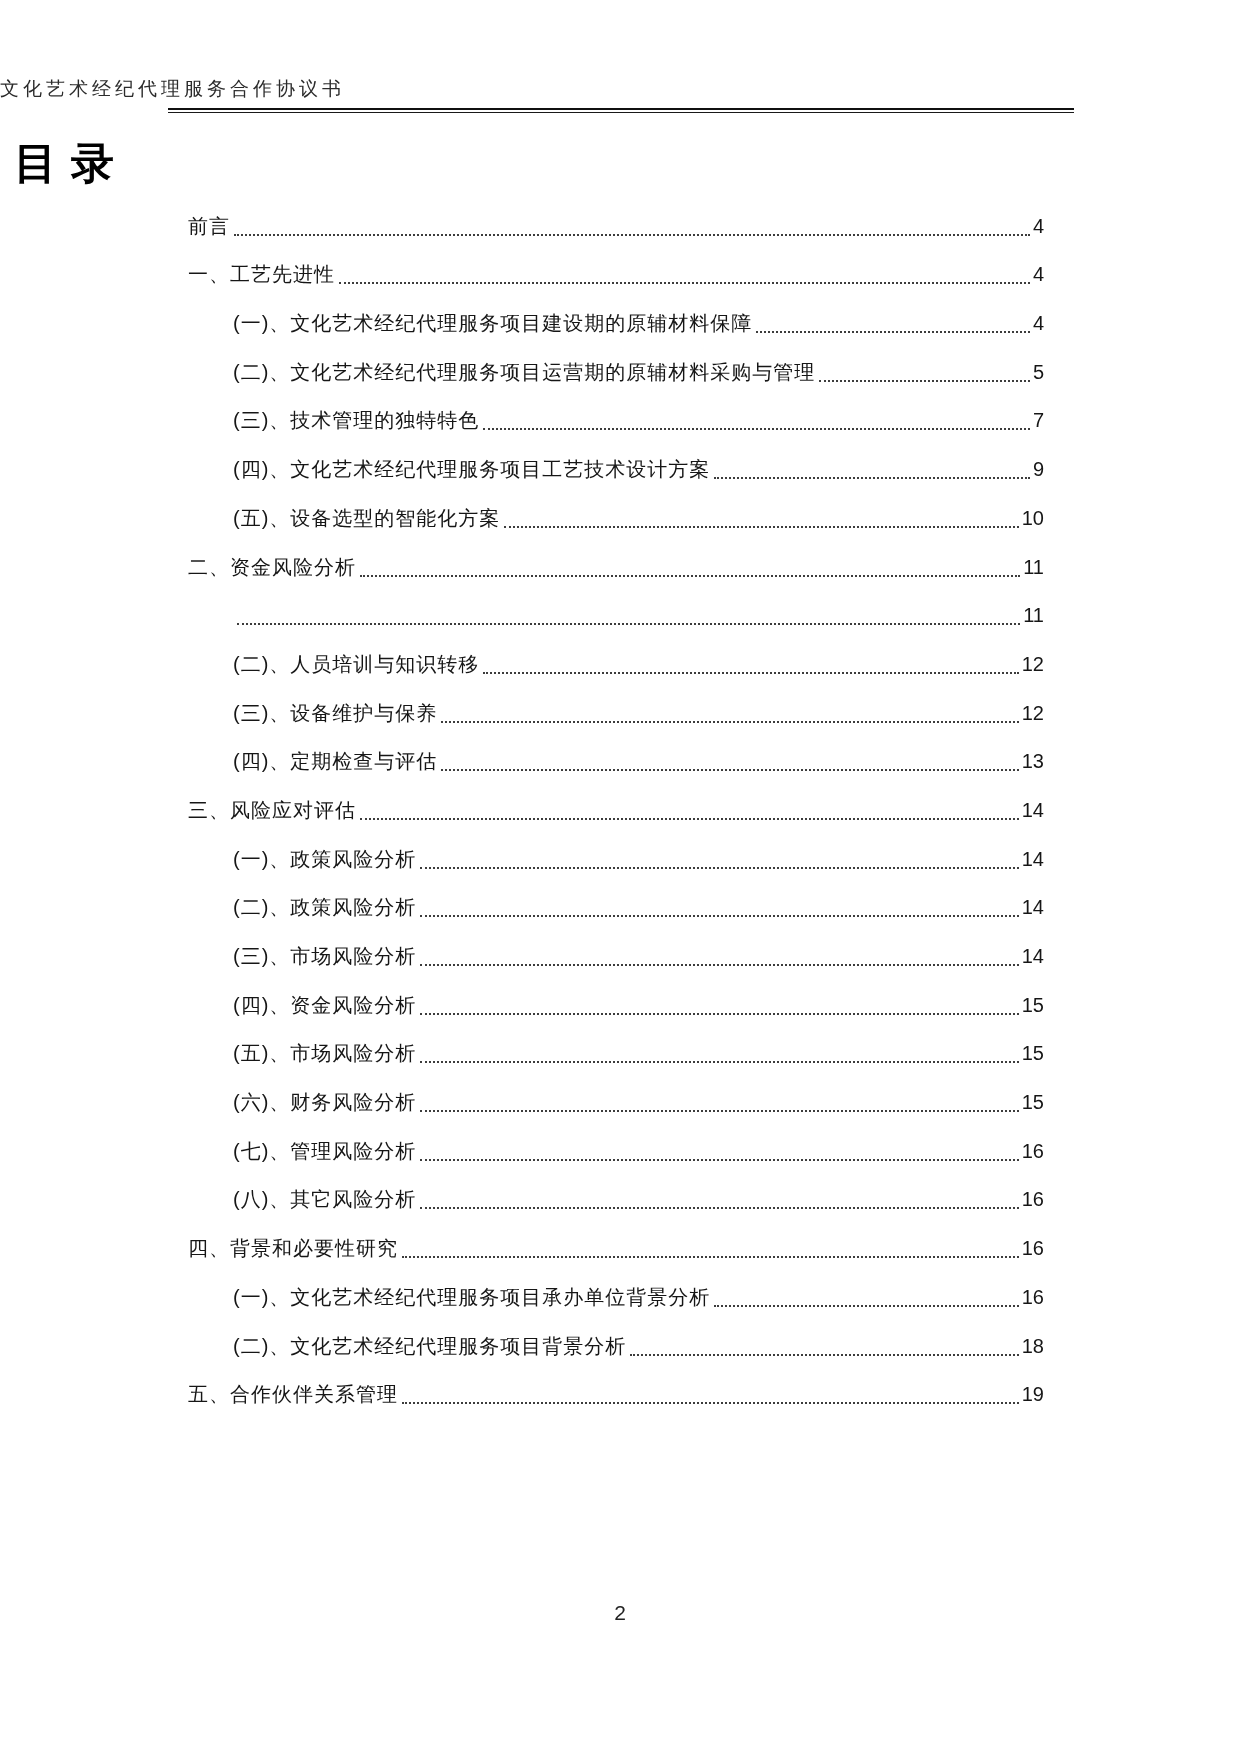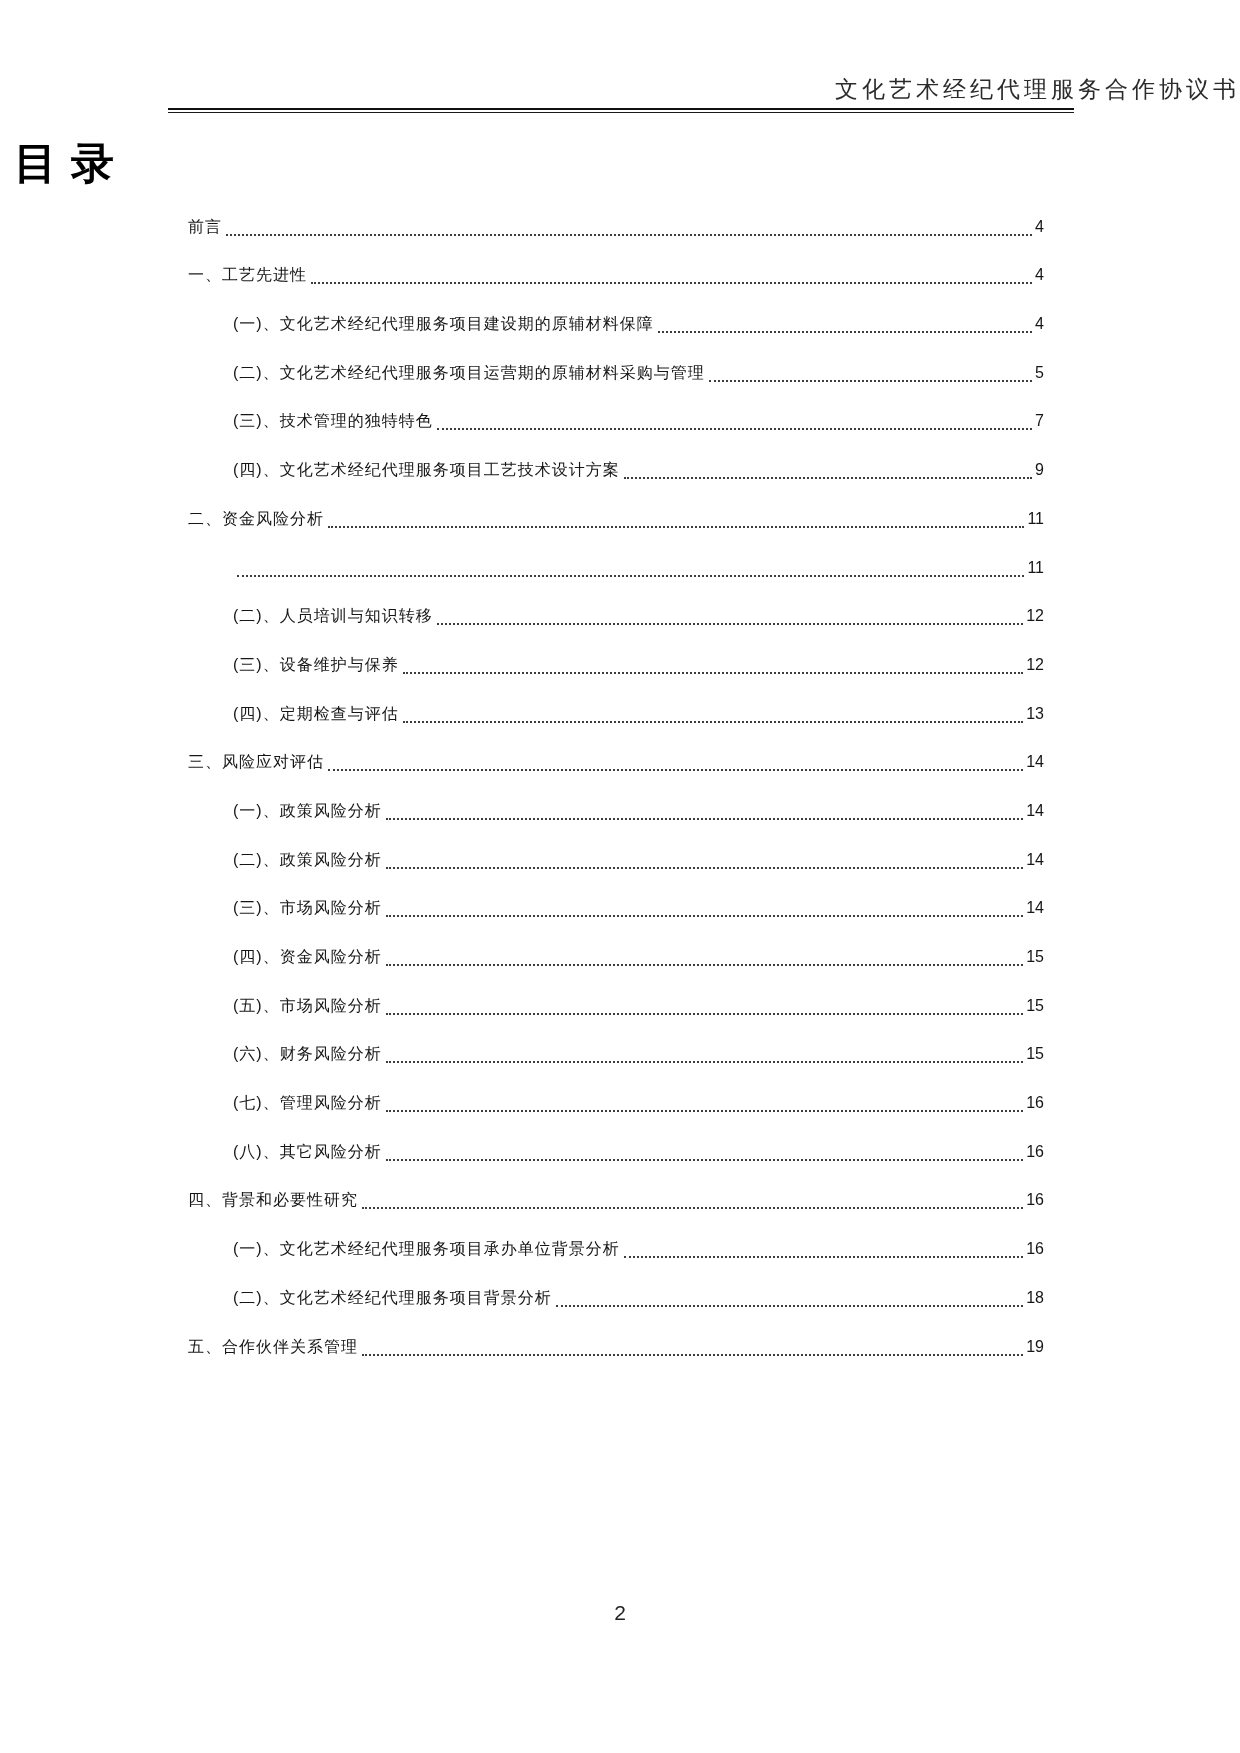--- a/index.html
+++ b/index.html
@@ -5,39 +5,39 @@
   html,body{margin:0;padding:0;background:#ffffff;}
   body{
     width:1240px;height:1753px;position:relative;
     font-family:"Liberation Sans","DejaVu Sans",sans-serif;
     color:#141414;
   }
   .page{position:relative;width:1240px;height:1753px;background:#ffffff;overflow:hidden;}
 
   
   .header-title{
-    padding-top:76px;text-align:right;
-    font-size:23px;line-height:26px;letter-spacing:4px;color:#2b2b2b;
+    padding-top:76px;text-align:left;
+    font-size:19px;line-height:26px;letter-spacing:4px;color:#2b2b2b;
   }
   .header-rule{margin:6px 166px 0 168px;}
   .header-rule .rule-thick{height:2px;background:#101010;}
   .header-rule .rule-thin{height:1px;background:#1a1a1a;margin-top:2px;}
 
   
   .toc-title{
     margin:24px 0 0;text-align:left;
     font-size:43px;line-height:52px;font-weight:bold;color:#000;
     letter-spacing:14px;text-indent:14px;
   }
 
   
   .toc{margin:2px 196px 0 188px;}
   .toc-row{
     display:flex;align-items:flex-end;height:48.7px;
-    font-size:16px;line-height:27px;color:#161616;
+    font-size:20px;line-height:27px;color:#161616;
   }
   .toc-row.level-1{padding-left:45px;}
   .toc-label{white-space:nowrap;letter-spacing:1px;}
   .leader{
     flex:1;height:0;
     border-bottom:2px dotted #3c3c3c;
     margin:0 3px 4px 4px;min-width:20px;
   }
   .toc-page{white-space:nowrap;letter-spacing:0;}
 
@@ -85,20 +85,25 @@
       </div>
       <div class="toc-row level-1">
         <span class="toc-label">(三)、技术管理的独特特色</span>
         <span class="leader"></span>
         <span class="toc-page">7</span>
       </div>
       <div class="toc-row level-1">
         <span class="toc-label">(四)、文化艺术经纪代理服务项目工艺技术设计方案</span>
         <span class="leader"></span>
         <span class="toc-page">9</span>
+      </div>
+      <div class="toc-row level-1">
+        <span class="toc-label">(五)、设备选型的智能化方案</span>
+        <span class="leader"></span>
+        <span class="toc-page">10</span>
       </div>
       <div class="toc-row level-0">
         <span class="toc-label">二、资金风险分析</span>
         <span class="leader"></span>
         <span class="toc-page">11</span>
       </div>
       <div class="toc-row level-1">
         <span class="leader"></span>
         <span class="toc-page">11</span>
       </div>

